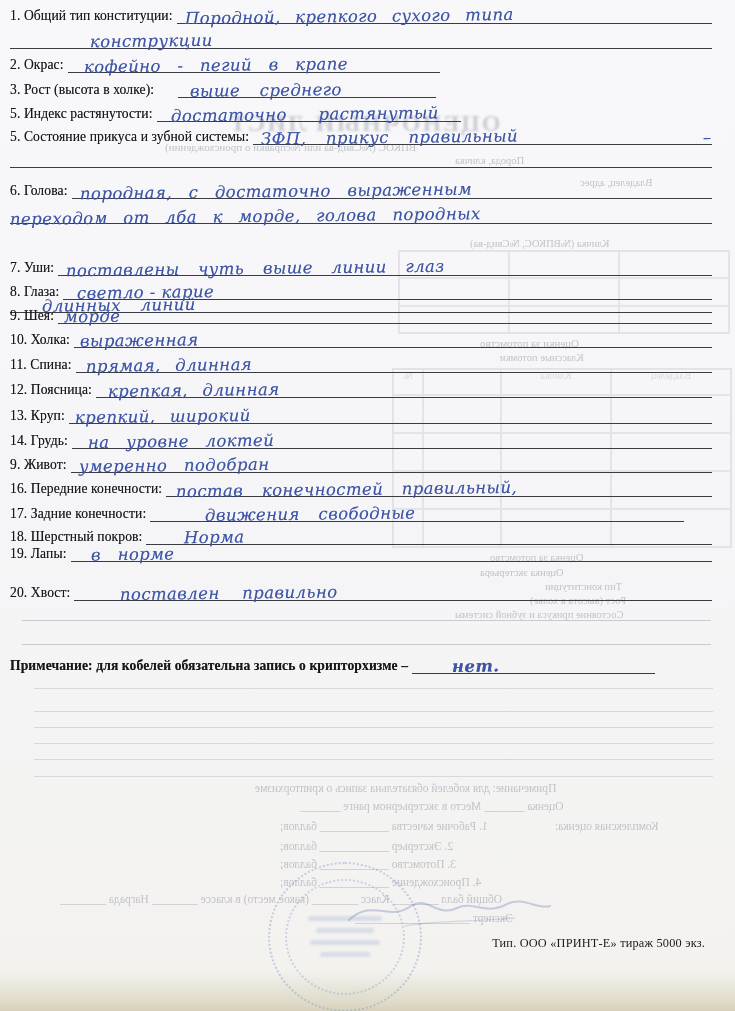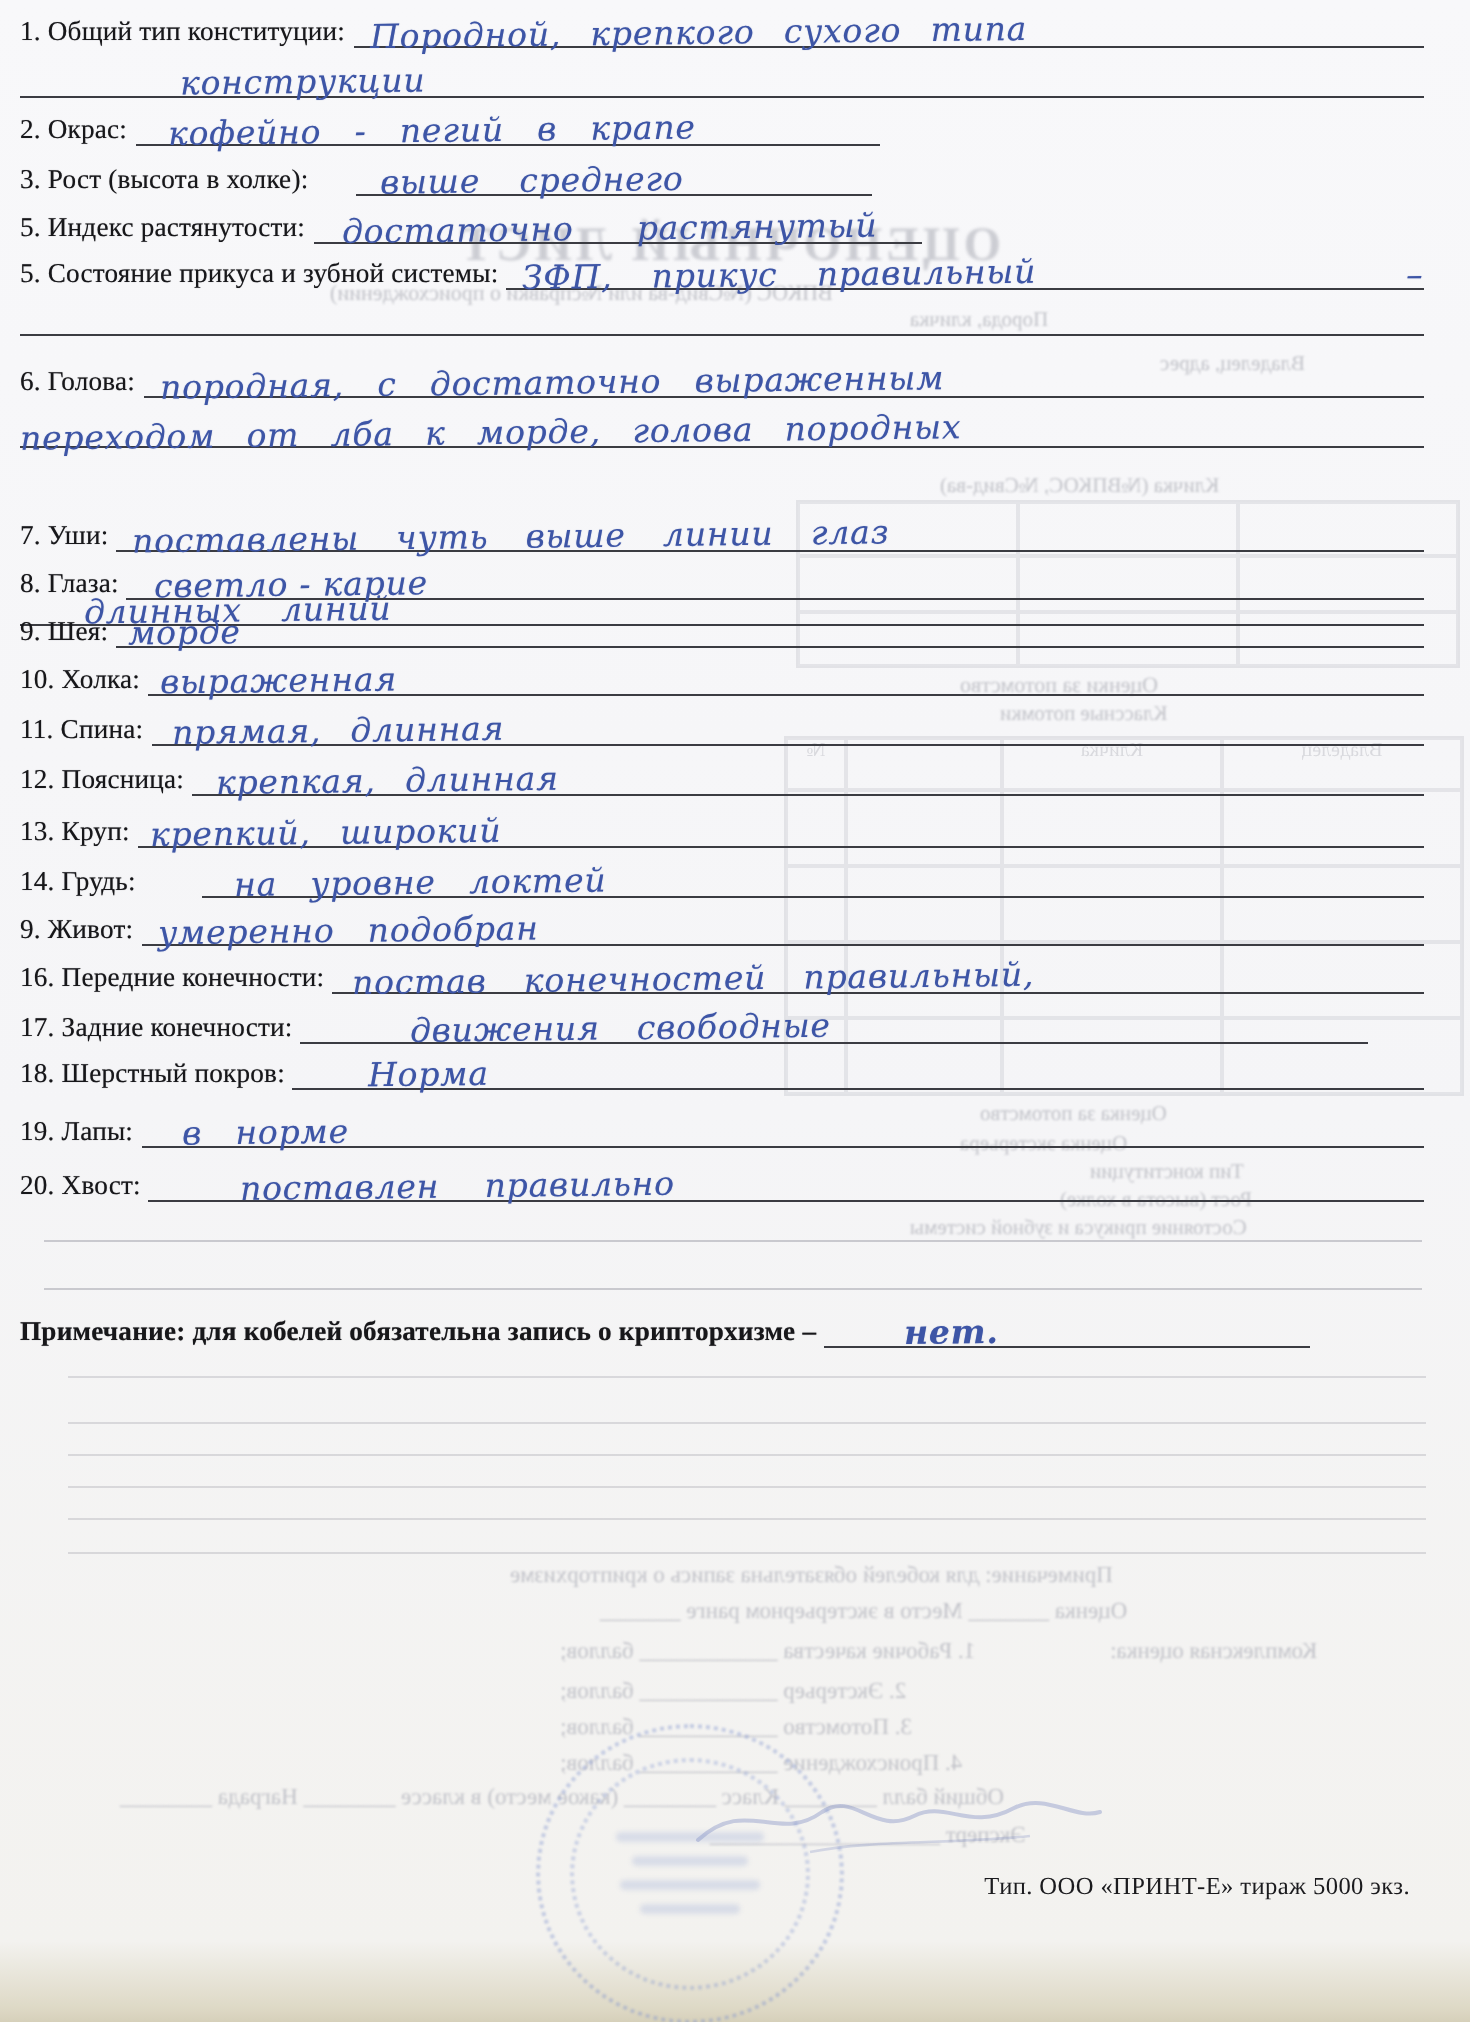--- a/index.html
+++ b/index.html
@@ -213,21 +213,21 @@
     </span>
   </div>
 
   <div class="row" style="top:406px;">
     <span class="lbl">13. Круп:</span>
     <span class="line">
       <span class="hand" style="padding-left:6px;word-spacing:9px;">крепкий, широкий</span>
     </span>
   </div>
 
-  <div class="row" style="top:431px;gap:29px;">
+  <div class="row" style="top:431px;">
     <span class="lbl">14. Грудь:</span>
     <span class="line">
       <span class="hand" style="padding-left:16px;word-spacing:11px;">на уровне локтей</span>
     </span>
   </div>
 
   <div class="row" style="top:455px;">
     <span class="lbl">9. Живот:</span>
     <span class="line">
       <span class="hand" style="padding-left:8px;word-spacing:11px;">умеренно подобран</span>
@@ -248,21 +248,21 @@
     </span>
   </div>
 
   <div class="row" style="top:527px;">
     <span class="lbl">18. Шерстный покров:</span>
     <span class="line">
       <span class="hand" style="padding-left:38px;">Норма</span>
     </span>
   </div>
 
-  <div class="row" style="top:556px;">
+  <div class="row" style="top:544px;">
     <span class="lbl">19. Лапы:</span>
     <span class="line">
       <span class="hand" style="padding-left:20px;word-spacing:11px;">в норме</span>
     </span>
   </div>
 
   <div class="row" style="top:583px;">
     <span class="lbl">20. Хвост:</span>
     <span class="line">
       <span class="hand" style="padding-left:46px;word-spacing:17px;">поставлен правильно</span>

